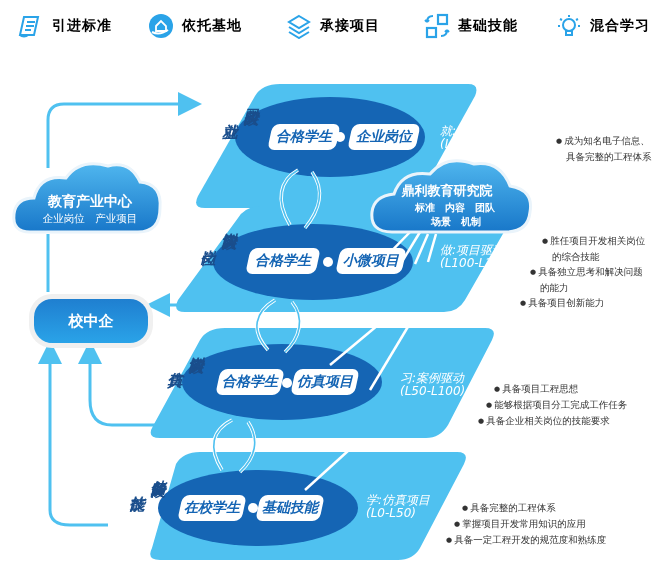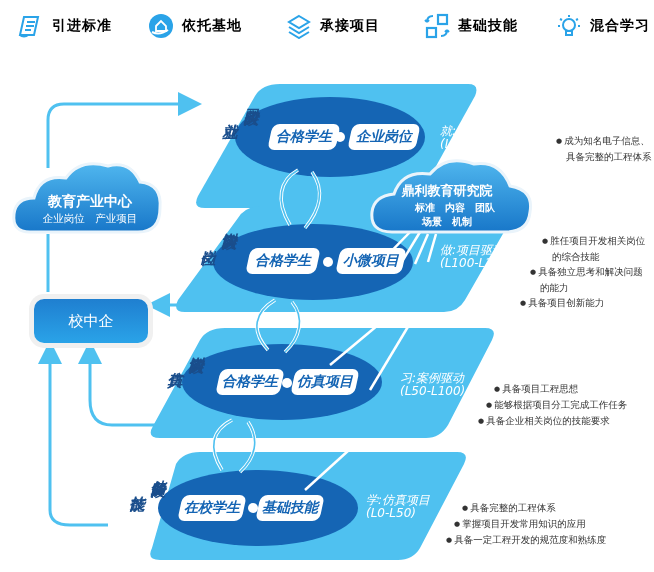--- a/index.html
+++ b/index.html
@@ -9,21 +9,21 @@
   .feat svg{width:26px;height:26px;}
   .feat-label{font-size:14px;font-weight:bold;color:#000000;letter-spacing:1px;}
   #diagram{position:absolute;left:0;top:0;}
   .stage-name{position:absolute;font-size:15px;font-weight:bold;font-style:italic;color:#1a4e8c;writing-mode:vertical-rl;line-height:16px;letter-spacing:1px;}
   .pill{position:absolute;background:#fff;border-radius:7px;transform:skewX(-12deg);color:#1565b4;font-size:14px;font-weight:bold;font-style:italic;display:flex;align-items:center;justify-content:center;height:26px;}
   .pill span{transform:skewX(12deg);}
   .drive{position:absolute;color:#fff;font-size:12px;font-style:italic;text-align:left;line-height:13px;}
   .bullets{position:absolute;font-size:9.5px;color:#333;line-height:15px;margin-top:11px;}
   .bullets .b::before{content:"● ";font-size:7px;color:#333;vertical-align:1px;}
   .cloud-text{position:absolute;color:#fff;text-align:center;font-weight:bold;}
-  .box{position:absolute;left:34px;top:299px;width:114px;height:44px;border-radius:10px;background:linear-gradient(#1f7fd0,#2aa3e8);box-shadow:0 0 0 5px #f0f0f0;color:#fff;font-size:15px;font-weight:normal;display:flex;align-items:center;justify-content:center;text-align:center;}
+  .box{position:absolute;left:34px;top:299px;width:114px;height:44px;border-radius:18px;background:linear-gradient(#1f7fd0,#2aa3e8);box-shadow:0 0 0 5px #f0f0f0;color:#fff;font-size:15px;font-weight:bold;display:flex;align-items:center;justify-content:center;text-align:center;}
 </style>
 </head>
 <body>
 
 <div class="topbar">
   <div class="feat" style="left:18px">
     <svg viewBox="0 0 26 26">
         <path d="M6 4h14l-4 18H2z" fill="none" stroke="#2aa3e8" stroke-width="2"></path>
         <path d="M9 9h8M8 13h8M7 17h6" stroke="#2aa3e8" stroke-width="2"></path>
         <path d="M2 22c2 2 6 2 8 0" stroke="#2aa3e8" stroke-width="2" fill="none"></path>
@@ -126,21 +126,21 @@
   </g>
 
   <path d="M30 232 Q12 232 14 214 Q16 198 34 198 Q40 174 66 178 Q80 158 108 166 Q130 160 140 182 Q162 184 160 208 Q160 232 138 232Z" fill="url(#cloudg)" stroke="#eaf4fb" stroke-width="3"></path>
   <path d="M392 232 Q370 232 372 212 Q374 196 394 194 Q402 170 430 174 Q446 154 474 164 Q500 160 510 186 Q534 190 530 212 Q528 232 506 232Z" fill="url(#cloudg)" stroke="#eaf4fb" stroke-width="3"></path>
 </svg>
 
 <div class="cloud-text" style="left:20px;top:193px;width:140px;font-size:14px;">教育产业中心</div>
 <div class="cloud-text" style="left:20px;top:212px;width:140px;font-size:10.5px;font-weight:normal;font-family:Liberation Mono, monospace;">企业岗位　产业项目</div>
 <div class="cloud-text" style="left:372px;top:182px;width:150px;font-size:13px;">鼎利教育研究院</div>
 <div class="cloud-text" style="left:380px;top:201px;width:150px;font-size:10px;font-family:Liberation Serif, serif;">标准　内容　团队</div>
-<div class="cloud-text" style="left:372px;top:215px;width:150px;font-size:10px;">场景　机制</div>
+<div class="cloud-text" style="left:372px;top:215px;width:150px;font-size:10px;padding-left:9px;">场景　机制</div>
 
 <div class="box">校中企</div>
 
 <div class="stage-name" style="left:243px;top:96px">实习阶段</div>
 <div class="stage-name" style="left:222px;top:112px">就业</div>
 <div class="pill" style="left:270px;top:124px;width:68px">
     <span>合格学生</span>
   </div>
 <div class="pill" style="left:350px;top:124px;width:68px">
     <span>企业岗位</span>

